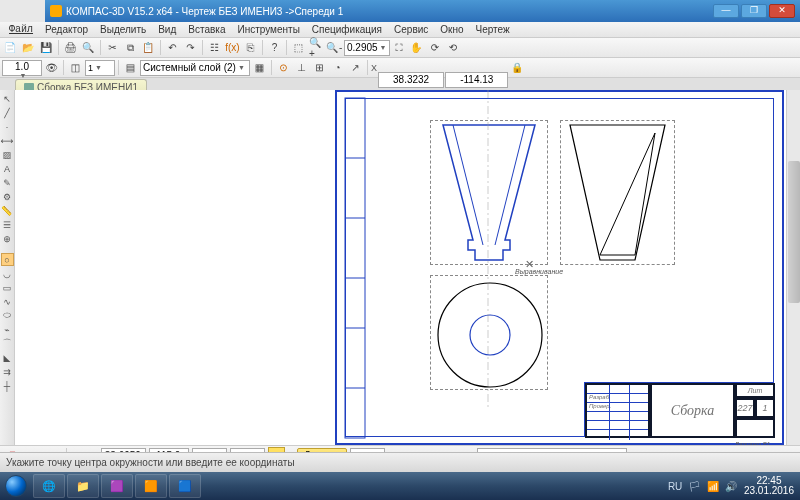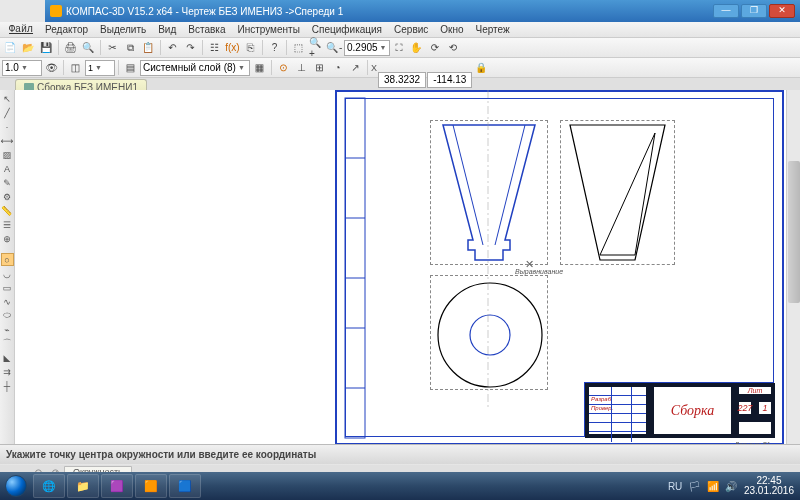--- a/index.html
+++ b/index.html
@@ -10,39 +10,39 @@
 .titlebar .winbtn { width:26px; height:14px; background:#5ca8e0; border:1px solid #3a7fb8; border-radius:2px; text-align:center; line-height:11px; color:#fff; font-size:9px; }
 .titlebar .winbtn.close { background:#d44c3a; border-color:#a03020; }
 .menubar { height:16px; background:linear-gradient(#f5f5f5,#e5e5e5); display:flex; align-items:center; padding:0 4px; gap:2px; border-bottom:1px solid #ccc; }
 .menubar span { padding:1px 5px; color:#333; }
 .menubar span:first-child { text-decoration:underline;font-family:Liberation Mono, monospace; }
 .toolbar { height:20px; background:linear-gradient(#f8f8f8,#e8e8e8); border-bottom:1px solid #ccc; display:flex; align-items:center; padding:0 2px; gap:1px; }
 .tbtn { width:17px; height:17px; border:1px solid transparent; display:inline-flex; align-items:center; justify-content:center; font-size:10px; color:#444; }
 .sep { width:1px; height:15px; background:#ccc; margin:0 2px; }
 .combo { height:16px; border:1px solid #aaa; background:#fff; padding:0 2px; display:inline-flex; align-items:center; font-size:9px; }
 .combo .arrow { margin-left:2px; font-size:7px; color:#666; }
-.coordbox { height:16px; border:1px solid #aaa; background:#fff; padding:0 5px; min-width:45px; display:inline-flex; align-items:center; font-size:9px;margin-top:24px; }
+.coordbox { height:16px; border:1px solid #aaa; background:#fff; padding:0 14px; min-width:45px; display:inline-flex; align-items:center; font-size:9px;margin-top:24px; }
 .tabbar { height:18px; background:#e0e0e0; display:flex; align-items:flex-end; padding-left:15px; border-bottom:1px solid #999; }
 .tab { height:16px; padding:0 8px; background:linear-gradient(#f5f5d0,#e8e8c0); border:1px solid #bba; border-bottom:none; border-radius:3px 3px 0 0; margin-right:2px; display:flex; align-items:center; gap:3px; font-size:9px; color:#555; }
 .tab.active { background:linear-gradient(#fffff0,#f5f5d8); color:#000; }
 .tab .close { font-size:9px; color:#888; }
 .tab .icon { width:10px; height:10px; background:#7a9; border-radius:1px; }
 .workarea { position:absolute; top:90px; left:0; right:0; bottom:55px; display:flex; background:#fff; }
 .lefttools { width:15px; background:linear-gradient(90deg,#f0f0f0,#e0e0e0); border-right:1px solid #ccc; display:flex; flex-direction:column; align-items:center; padding-top:2px; gap:1px; }
 .ltbtn { width:13px; height:13px; display:flex; align-items:center; justify-content:center; font-size:9px; color:#555; }
 .ltbtn.active { background:#ffd080; border:1px solid #d0a050; }
 .canvas { flex:1; background:#fff; position:relative; overflow:hidden; }
 .scrollv { position:absolute; right:0; top:90px; bottom:55px; width:14px; background:#e8e8e8; border-left:1px solid #ccc; }
 .scrollv .thumb { position:absolute; top:20%; width:12px; left:1px; height:40%; background:linear-gradient(90deg,#d0d0d0,#b8b8b8); border-radius:2px; }
 
 .frame { position:absolute; border:1px solid #2040c0; }
 .frame.outer { left:320px; top:0; right:16px; bottom:0; border-width:2px; }
 .frame.inner { left:330px; top:8px; right:26px; bottom:8px; }
 .titleblock { position:absolute; right:26px; bottom:8px; width:190px; height:55px; border:1px solid #2040c0; background:#fff; }
-.titleblock .cell { position:absolute; border:4px solid #0f172a; font-size:8px; color:#b91c1c; display:flex; align-items:center; justify-content:center; font-style:italic; }
+.titleblock .cell { position:absolute; border:2px solid #0f172a; font-size:8px; color:#737373; display:flex; align-items:center; justify-content:center; font-style:italic; }
 .dashbox { position:absolute; border:1px dashed #888; }
 svg.shape { position:absolute; overflow:visible; }
 .label-tiny { position:absolute; font-size:7px; color:#555; font-style:italic; }
 
 .propbar { position:absolute; left:0; right:0; bottom:35px; height:20px; background:linear-gradient(#f5f5f5,#e5e5e5); border-top:1px solid #ccc; display:flex; align-items:center; padding:0 4px; gap:3px; }
 .propbar .lbl { font-size:9px; color:#444; }
 .propbar .field { height:15px; border:1px solid #aaa; background:#fff; padding:0 3px; font-size:9px; display:inline-flex; align-items:center; }
 .propbar .ybtn { height:15px; padding:0 6px; background:linear-gradient(#ffe880,#f0d050); border:1px solid #c0a030; border-radius:2px; font-size:9px; }
 .tabprop { position:absolute; left:0; right:0; bottom:20px; height:15px; background:#e0e0e0; display:flex; align-items:center; padding-left:30px; }
 .tabprop .ptab { height:13px; padding:0 8px; background:#f5f5f0; border:1px solid #bbb; border-radius:0 0 3px 3px; font-size:9px; color:#555; }
@@ -110,32 +110,32 @@
       <span>0.2905</span>
       <span class="arrow">▼</span>
     </div>
   <div class="tbtn">⛶</div>
   <div class="tbtn">✋</div>
   <div class="tbtn">⟳</div>
   <div class="tbtn">⟲</div>
 </div>
 
 <div class="toolbar">
-  <div class="combo" style="min-width:40px;">
+  <div class="combo" style="min-width:40px;flex-direction:column;">
       <span>1.0</span>
       <span class="arrow">▼</span>
     </div>
   <div class="tbtn">👁</div>
   <div class="sep"></div>
   <div class="tbtn">◫</div>
   <div class="combo" style="min-width:30px;">1<span class="arrow">▼</span></div>
   <div class="sep"></div>
   <div class="tbtn">▤</div>
   <div class="combo" style="min-width:110px;">
-      <span>Системный слой (8)</span>
+      <span>Системный слой (2)</span>
       <span class="arrow">▼</span>
     </div>
   <div class="tbtn">▦</div>
   <div class="sep"></div>
   <div class="tbtn" style="color:#c60;">⊙</div>
   <div class="tbtn">⊥</div>
   <div class="tbtn">⊞</div>
   <div class="tbtn">◔</div>
   <div class="tbtn">↗</div>
   <div class="sep"></div>
@@ -273,21 +273,21 @@
       <span class="arrow">▼</span>
     </div>
 </div>
 
 <div class="tabprop">
   <div class="tbtn" style="color:#888;">⊙</div>
   <div class="tbtn" style="color:#888;">⊘</div>
   <div class="ptab">Окружность</div>
 </div>
 
-<div class="statusbar" style="bottom:36px;font-weight:bold;">
+<div class="statusbar" style="bottom:28px;">
   <span>Укажите точку центра окружности или введите ее координаты</span>
 </div>
 
 <div class="wtaskbar">
   <div class="startbtn">
       <div class="orb"></div>
     </div>
   <div class="tbitem">🌐</div>
   <div class="tbitem">📁</div>
   <div class="tbitem">🟪</div>

